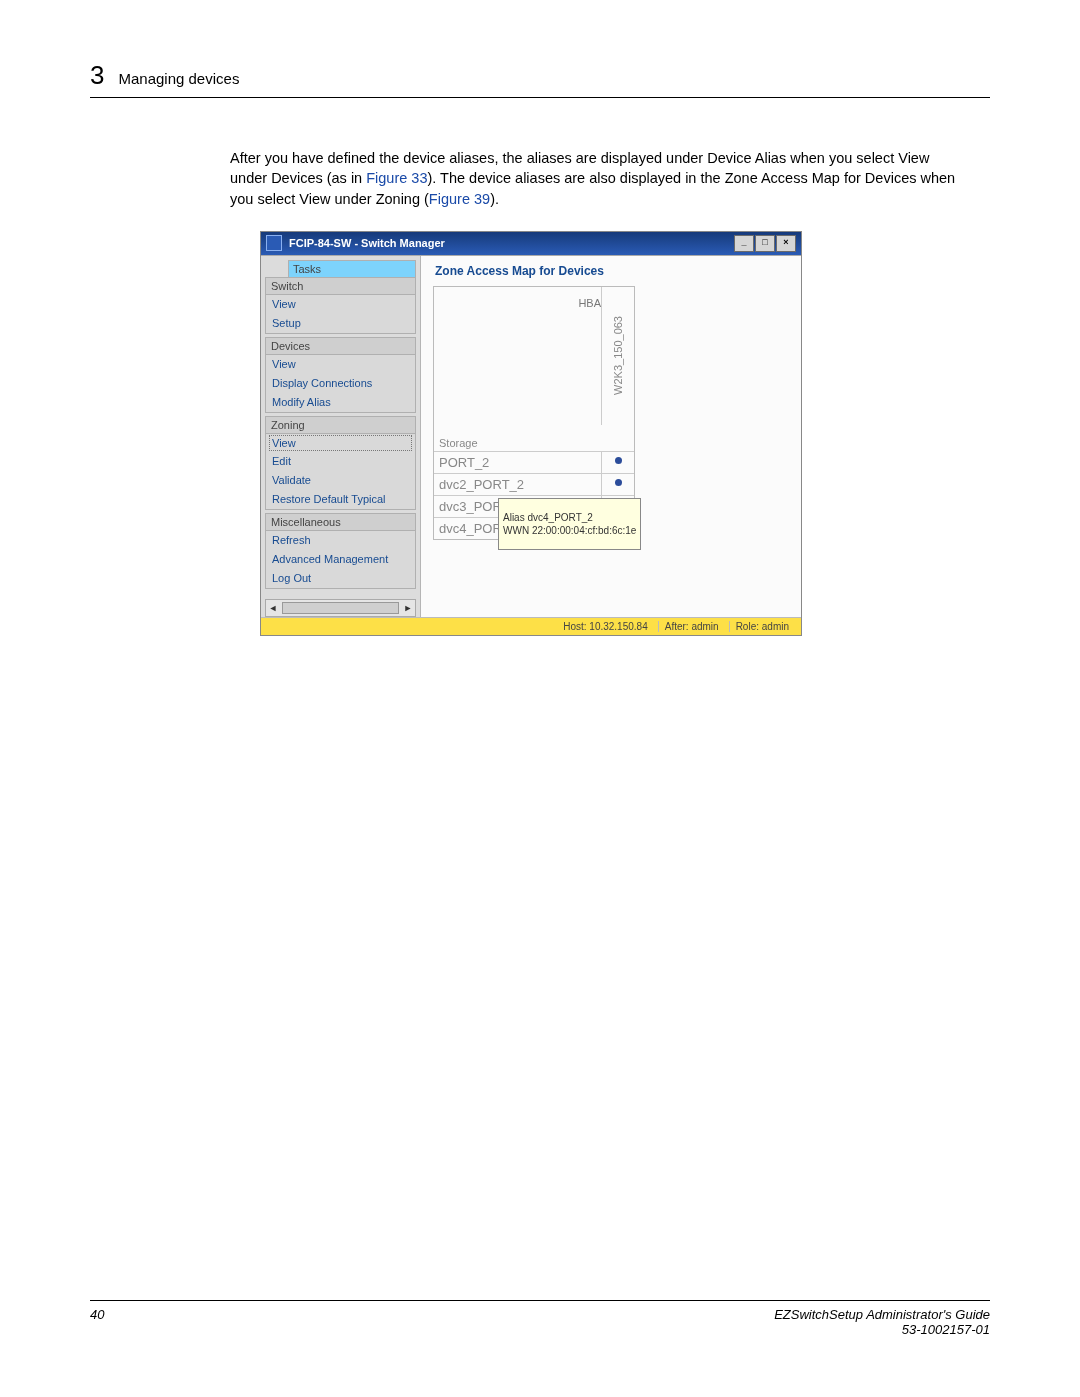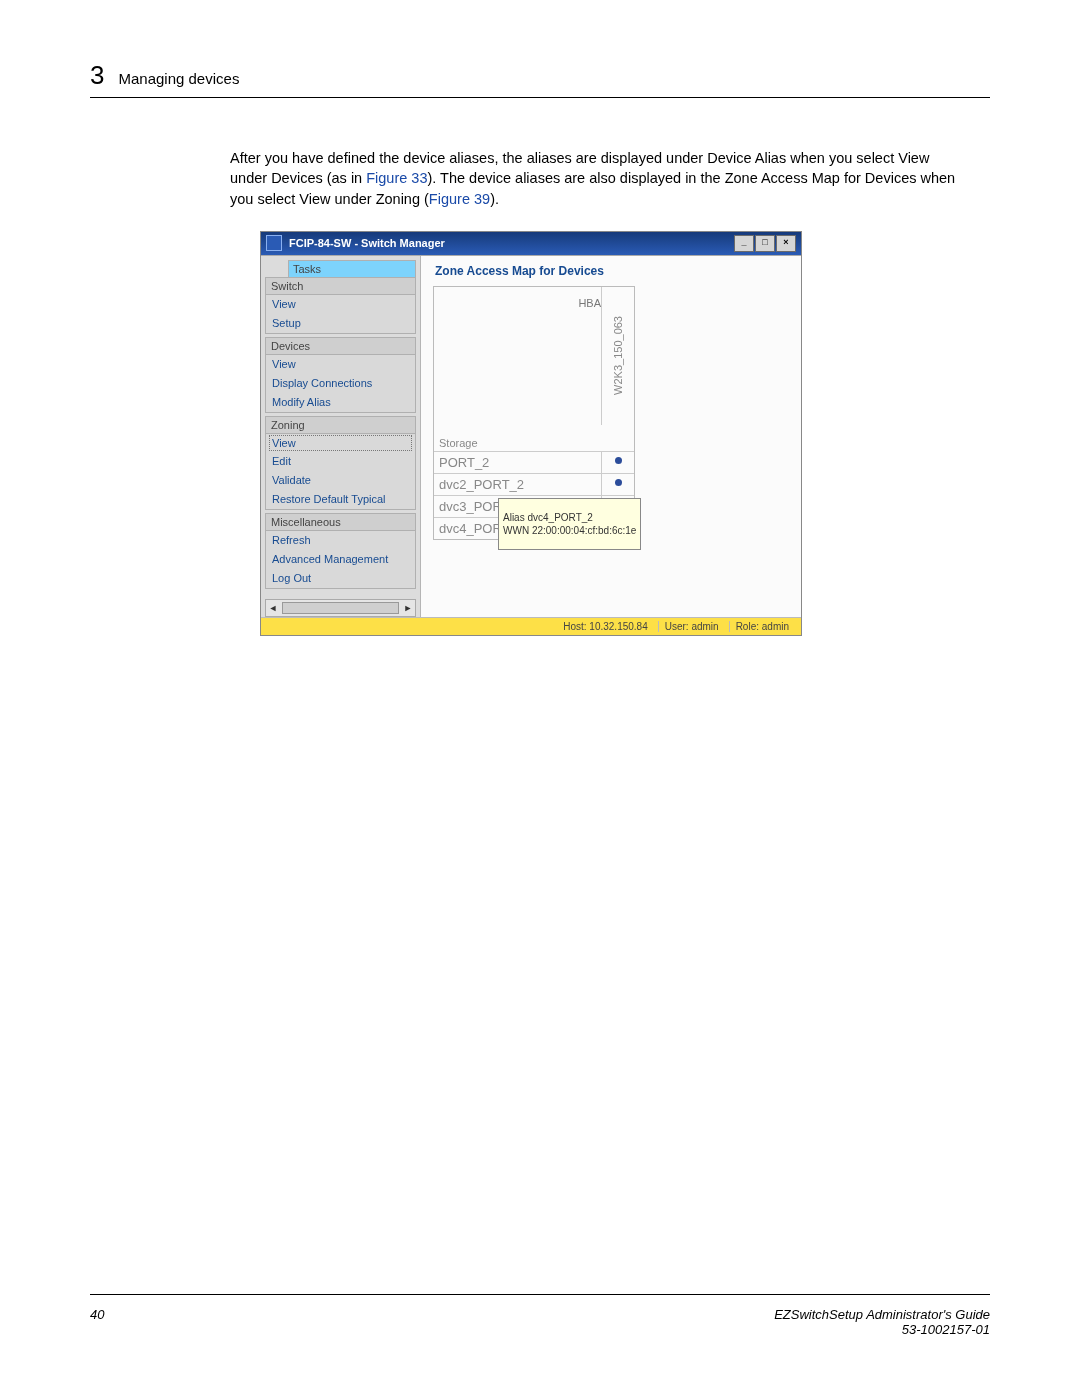--- a/index.html
+++ b/index.html
@@ -244,21 +244,21 @@
     margin-top: 18px;
     font-size: 14px;
   }
   .figure-caption b { font-weight: bold; }
   .footer {
     position: absolute;
     bottom: 60px;
     left: 90px;
     right: 90px;
     border-top: 1px solid #000;
-    padding-top: 12px;
+    padding-top: 6px;
     display: flex;
     justify-content: space-between;
     font-size: 13px;
     font-style: italic;
   }
   .footer-right { text-align: right; font-style: italic; }
 </style>
 </head>
 <body>
 
@@ -349,21 +349,21 @@
           </div>
         </div>
         <div class="tooltip">
           <div>Alias  dvc4_PORT_2</div>
           <div>WWN  22:00:00:04:cf:bd:6c:1e</div>
         </div>
       </div>
     </div>
     <div class="status-bar">
       <span>Host: 10.32.150.84</span>
-      <span>User: admin</span>
+      <span>After: admin</span>
       <span>Role: admin</span>
     </div>
   </div>
 
 
   <div class="footer">
     <div>40</div>
     <div class="footer-right">
       <div>EZSwitchSetup Administrator's Guide</div>
       <div>53-1002157-01</div>

